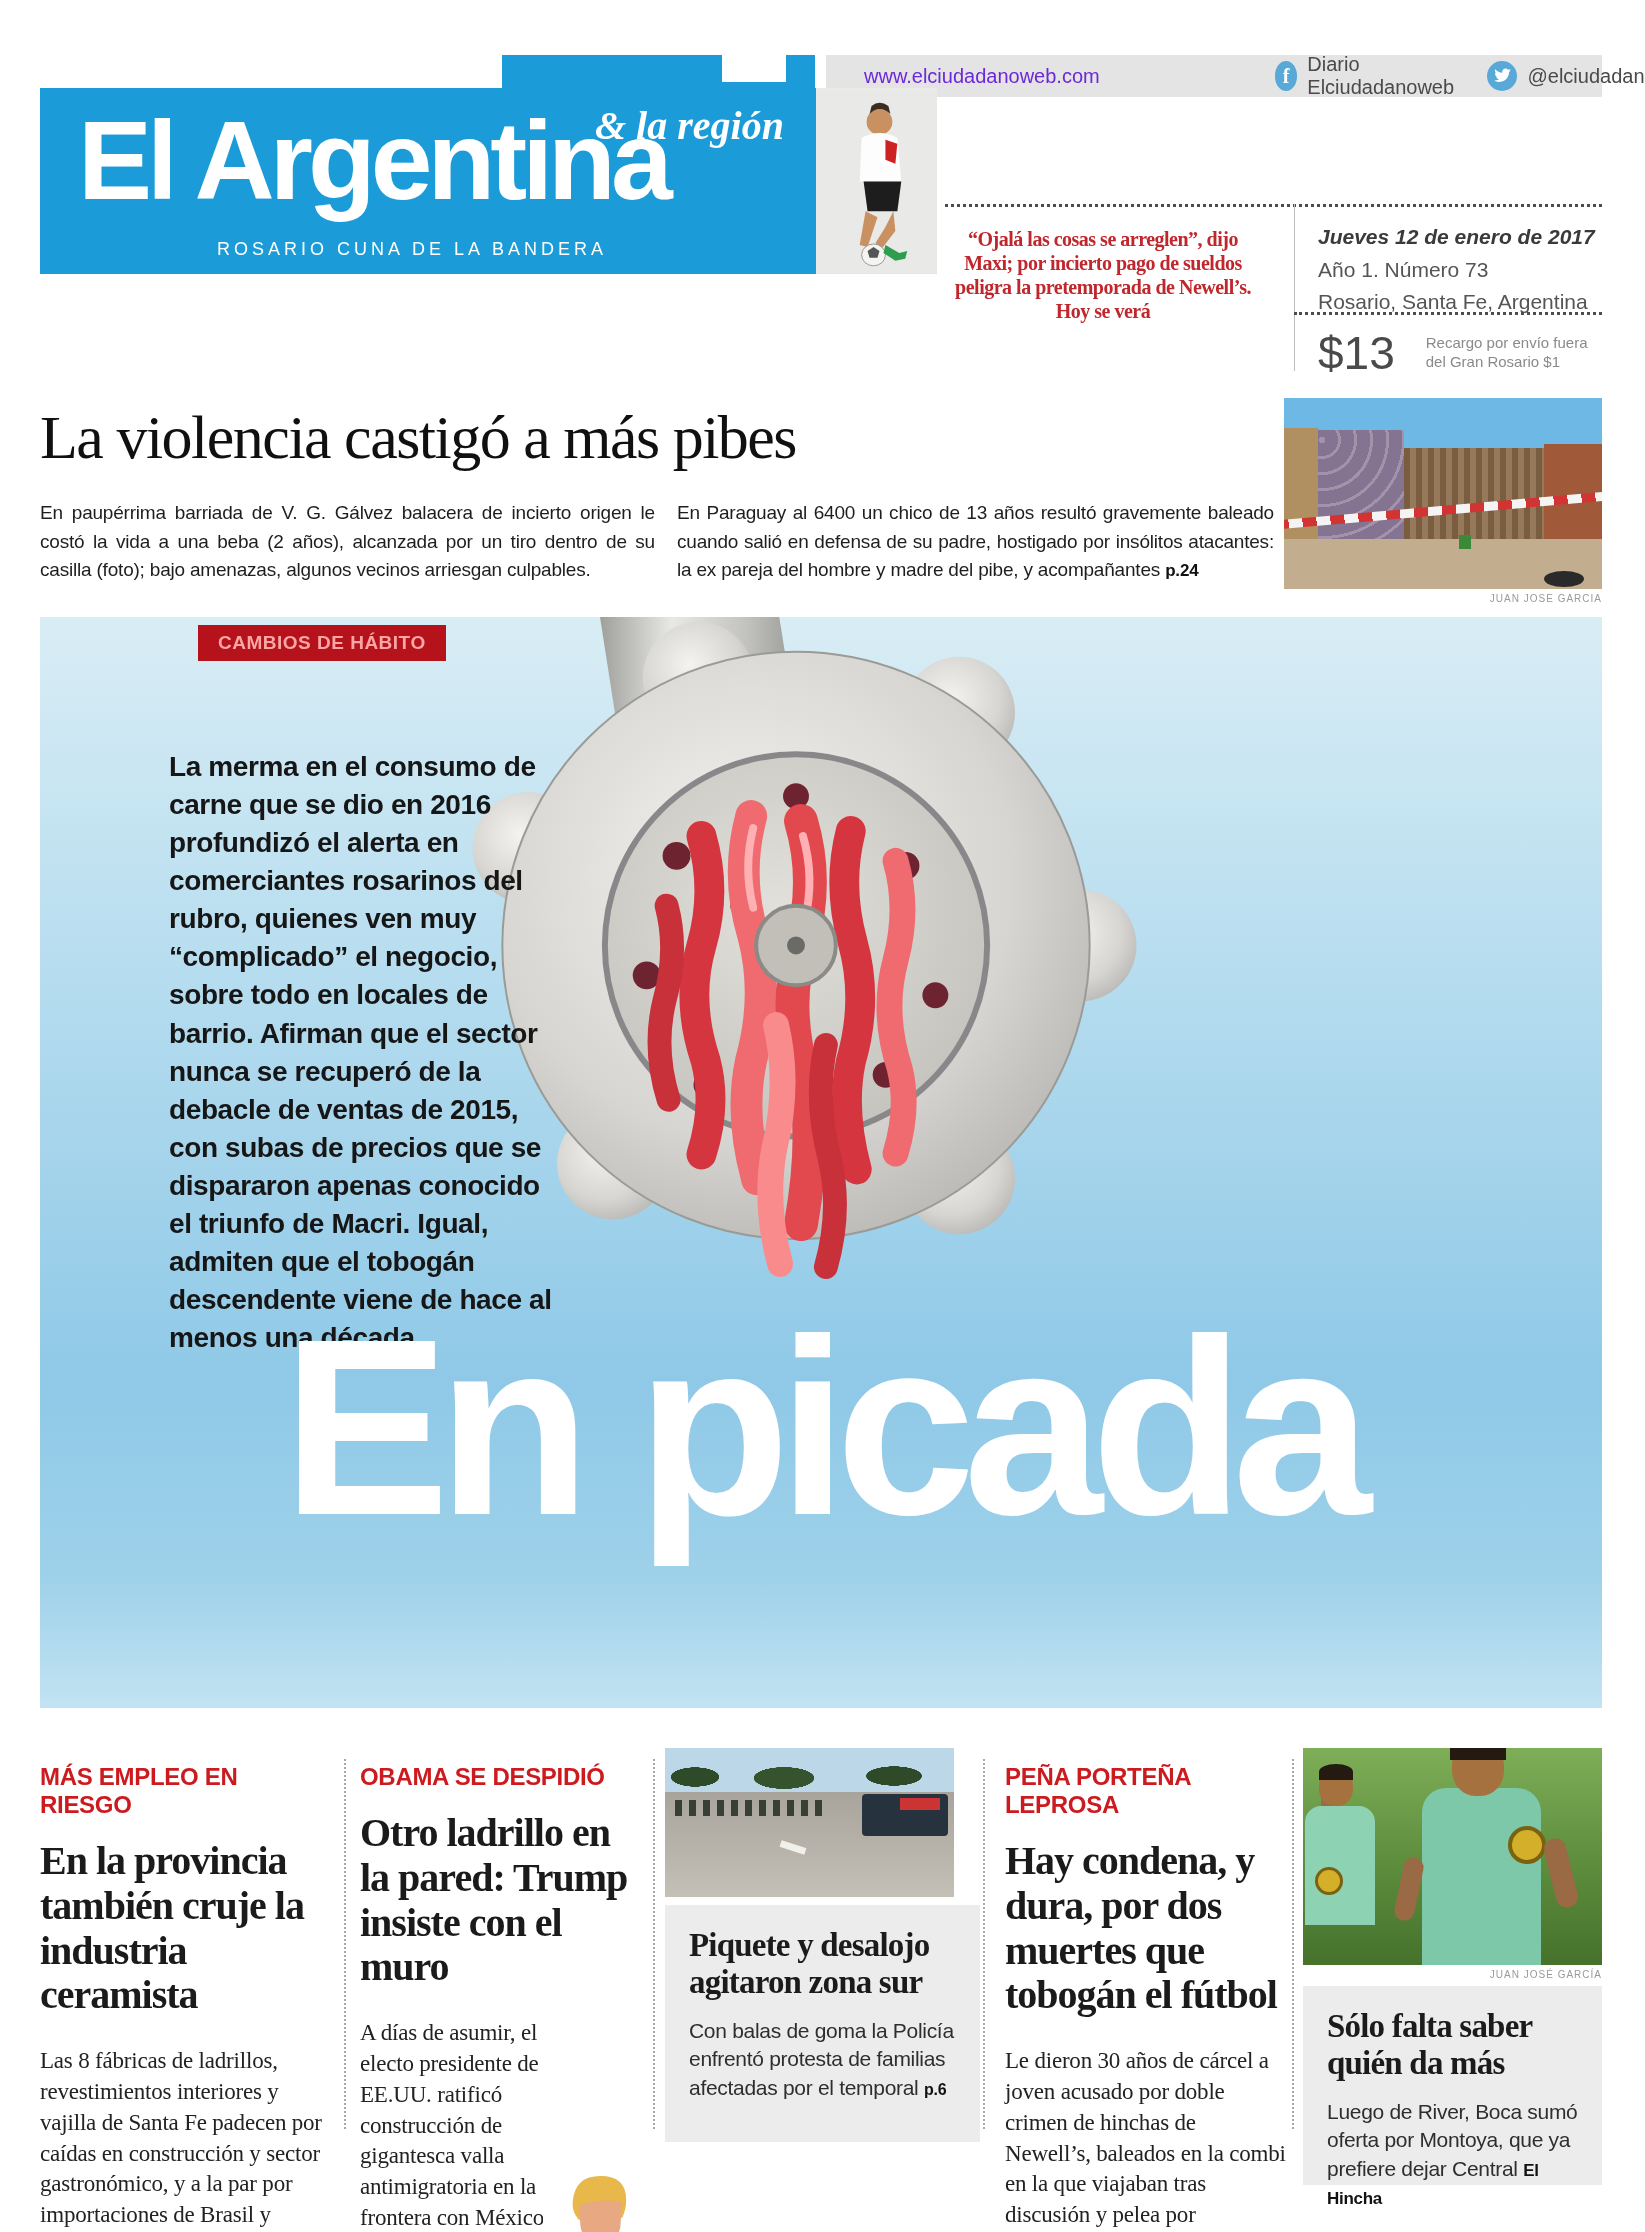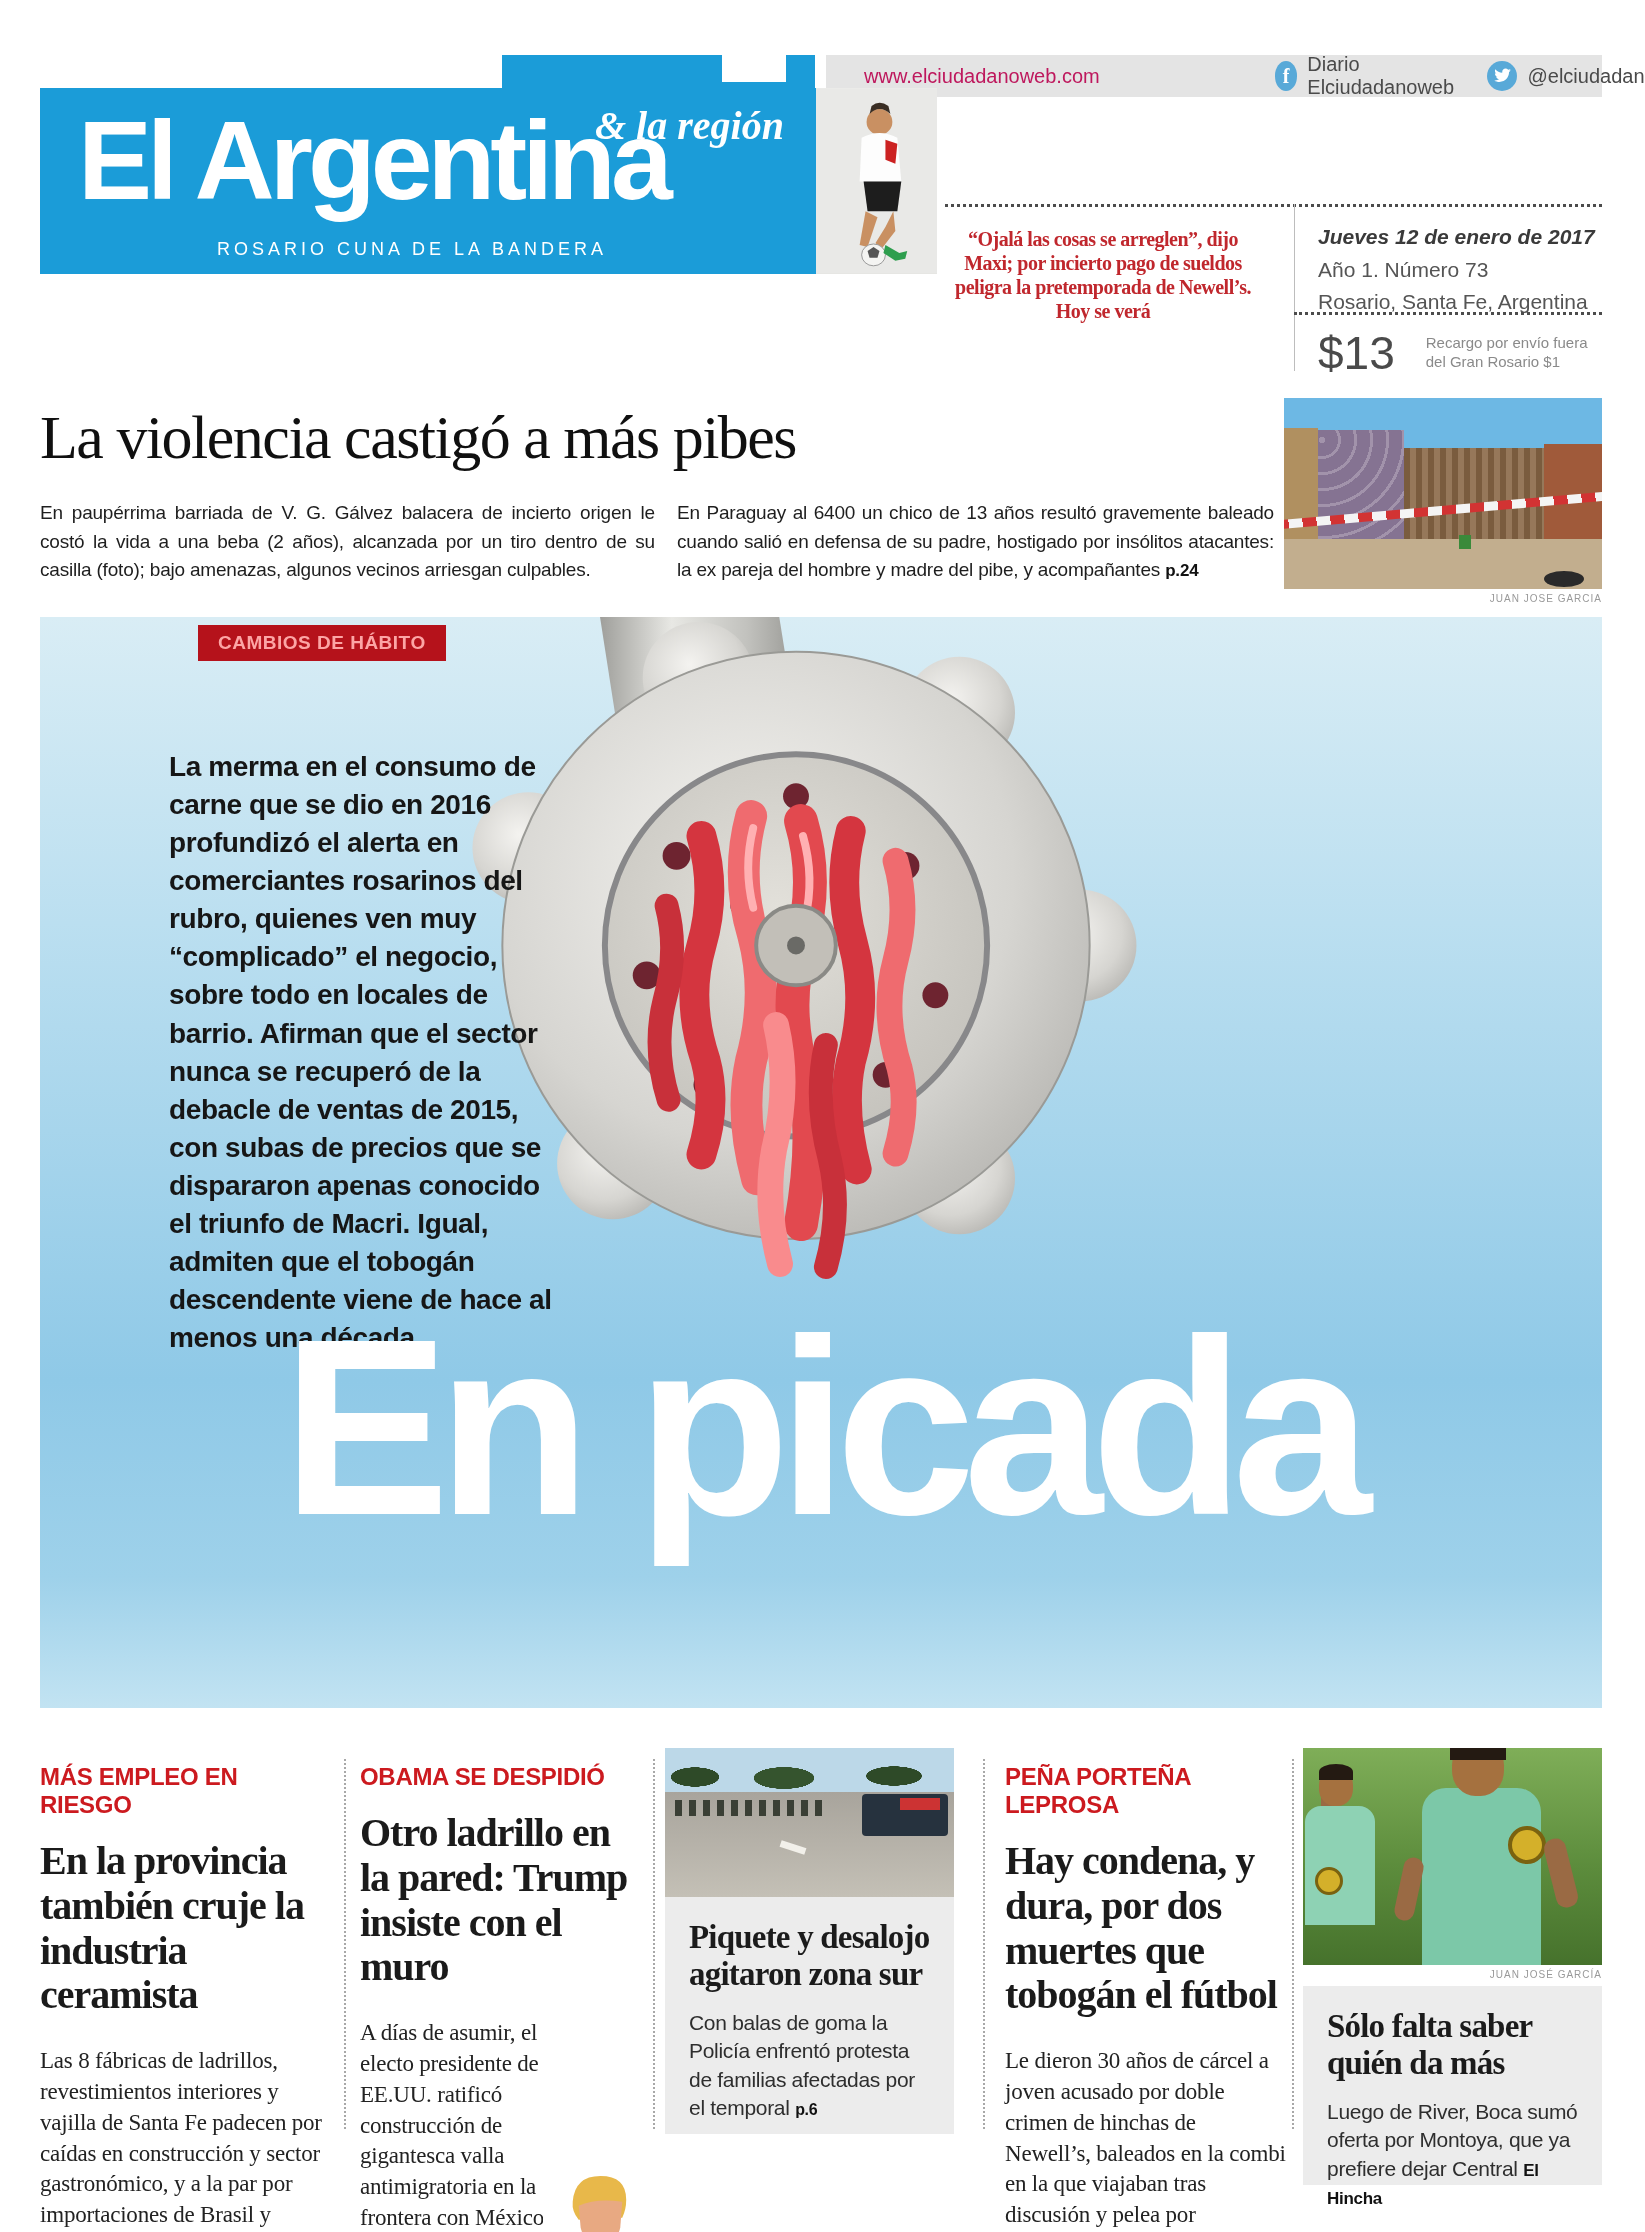--- a/index.html
+++ b/index.html
@@ -1,21 +1,21 @@
 <!DOCTYPE html>
 <html><head>
 <meta charset="utf-8">
 <style>
   html,body{margin:0;padding:0;background:#fff;}
   body{width:1646px;height:2233px;position:relative;font-family:"Liberation Sans",sans-serif;color:#111;overflow:hidden;}
   .abs{position:absolute;}
 
   
   .socialbar{left:826px;top:55px;width:776px;height:42px;background:#e4e4e4;display:flex;align-items:center;gap:26px;padding:0 0 0 38px;box-sizing:border-box;}
-  .socialbar .site{font-size:20px;color:#be185d;}
+  .socialbar .site{font-size:20px;color:#6d28d9;}
   .socgroup{display:flex;align-items:center;gap:10px;color:#4a4a4a;font-size:20px;}
   .socgroup:nth-child(2){margin-left:149px;}
   .cicon{width:30px;height:30px;border-radius:50%;background:#58a9d8;color:#fff;display:flex;align-items:center;justify-content:center;font-weight:bold;font-family:"Liberation Serif",serif;font-size:20px;}
 
   
   .mast-tab{left:502px;top:55px;width:313px;height:40px;background:#1b9cd8;}
   .mast-notch{left:722px;top:55px;width:64px;height:27px;background:#fff;}
   .masthead{left:40px;top:88px;width:776px;height:186px;background:#1b9cd8;overflow:hidden;}
   .wordmark{position:absolute;left:38px;top:18px;font-size:111px;font-weight:bold;color:#fff;letter-spacing:-5px;line-height:1;}
   .tagline{position:absolute;left:555px;top:14px;font-family:"Liberation Serif",serif;font-style:italic;font-weight:bold;font-size:40px;color:#fff;}
@@ -226,21 +226,21 @@
 <div class="abs" style="left:665px;top:1748px;width:289px;">
   <div class="photo" style="width:289px;height:149px;">
     <div style="position:absolute;inset:0;background:#bcd8e8;"></div>
     <div style="position:absolute;left:0;top:14px;width:289px;height:30px;background:radial-gradient(ellipse 40px 16px at 30px 15px,#2e4a28 60%,transparent 61%),radial-gradient(ellipse 50px 18px at 119px 16px,#35542e 60%,transparent 61%),radial-gradient(ellipse 46px 16px at 229px 14px,#2e4a28 60%,transparent 61%);"></div>
     <div style="position:absolute;left:0;top:44px;width:289px;height:105px;background:linear-gradient(180deg,#a8a49c,#c4c0b6);"></div>
     <div style="position:absolute;left:115px;top:96px;width:26px;height:7px;background:#f2f0ea;transform:rotate(18deg);"></div>
     <div style="position:absolute;right:6px;top:46px;width:86px;height:42px;background:#26323e;border-radius:4px;"></div>
     <div style="position:absolute;right:14px;top:50px;width:40px;height:12px;background:#cc3333;"></div>
     <div style="position:absolute;left:10px;top:52px;width:149px;height:16px;background:repeating-linear-gradient(90deg,#3a3f35 0 7px,transparent 7px 14px);"></div>
   </div>
-  <div class="graybox" style="width:289px;height:237px;margin-top:0;">
+  <div class="graybox" style="width:315px;height:237px;margin-top:8px;">
     <div class="gbhead">Piquete y desalojo agitaron zona sur</div>
     <div class="gbbody">
       <span>Con balas de goma la Policía enfrentó protesta de familias afectadas por el temporal</span>
       <span class="pg" style="font-size:16px;">p.6</span>
     </div>
   </div>
 </div>
 
 <div class="abs" style="left:1005px;top:1763px;width:281px;">
   <div class="kicker">PEÑA PORTEÑA LEPROSA</div>

